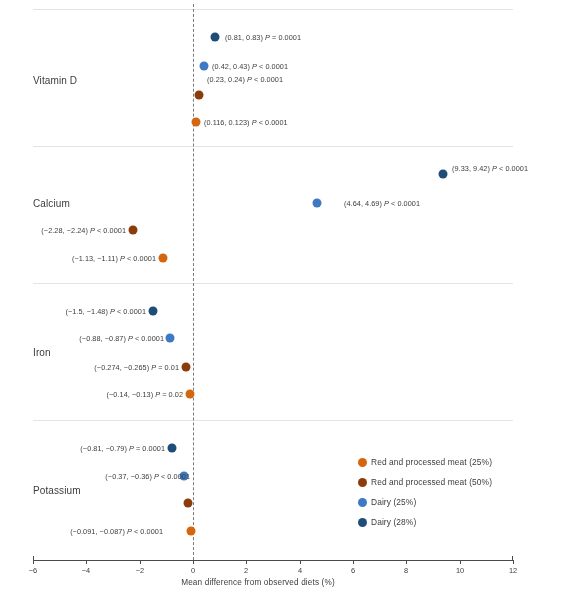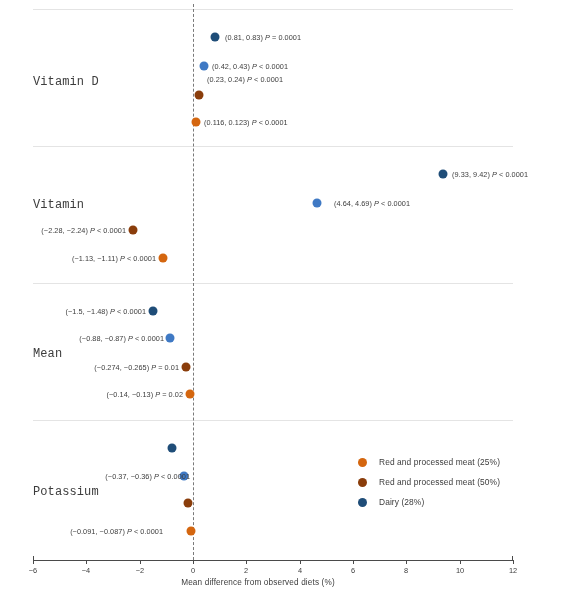--- a/index.html
+++ b/index.html
@@ -41,25 +41,24 @@
     position: absolute;
     left: 193px;
     top: 4px;
     width: 0px;
     height: 556px;
     border-left: 1px dashed #7a7a7a;
   }
 
   .group-label {
     position: absolute;
-    font-size: 12px;
+    font-size: 10px;
     color: #3c3c3c;
     white-space: nowrap;
     letter-spacing: 0.1px;
-    font-family: Liberation Mono, monospace;
   }
 
   .dot {
     position: absolute;
     width: 9px; height: 9px;
     border-radius: 50%;
     transform: translate(-50%, -50%);
   }
 
   .point-label {
@@ -124,21 +123,21 @@
     height: 20px;
     display: flex;
     align-items: center;
   }
   .legend-dot {
     width: 9px; height: 9px;
     border-radius: 50%;
     flex: 0 0 auto;
   }
   .legend-text {
-    margin-left: 12px;
+    margin-left: 4px;
     font-size: 8.4px;
     color: #3c3c3c;
     white-space: nowrap;
     letter-spacing: 0.1px;
   }
 </style>
 </head>
 <body>
 
 <div id="chart-root">
@@ -146,78 +145,83 @@
   <div class="plot-area">
 
     <div class="group-sep" style="top:9px"></div>
     <div class="group-sep" style="top:146px"></div>
     <div class="group-sep" style="top:283px"></div>
     <div class="group-sep" style="top:420px"></div>
 
     <div class="zero-line"></div>
 
     <div class="group-label" style="left:33px; top:75px">Vitamin D</div>
-    <div class="group-label" style="left:33px; top:198px">Vitamin</div>
-    <div class="group-label" style="left:33px; top:347px">Mean</div>
+    <div class="group-label" style="left:33px; top:198px">Calcium</div>
+    <div class="group-label" style="left:33px; top:347px">Iron</div>
     <div class="group-label" style="left:33px; top:485px">Potassium</div>
 
     <div class="dot" style="left:215px; top:37px; background:#1f4d78"></div>
     <div class="point-label right" style="left:225px; top:37px">(0.81, 0.83) <em>P</em> = 0.0001</div>
 
     <div class="dot" style="left:204px; top:66px; background:#3f79c4"></div>
     <div class="point-label right" style="left:212px; top:66px">(0.42, 0.43) <em>P</em> &lt; 0.0001</div>
 
     <div class="dot" style="left:199px; top:95px; background:#8a3d0b"></div>
     <div class="point-label right" style="left:207px; top:79px">(0.23, 0.24) <em>P</em> &lt; 0.0001</div>
 
     <div class="dot" style="left:196px; top:122px; background:#d4660f"></div>
     <div class="point-label right" style="left:204px; top:122px">(0.116, 0.123) <em>P</em> &lt; 0.0001</div>
 
     <div class="dot" style="left:443px; top:174px; background:#1f4d78"></div>
-    <div class="point-label right" style="left:452px; top:174px">(9.33, 9.42) <em>P</em> &lt; 0.0001</div>
+    <div class="point-label right" style="left:452px; top:168px">(9.33, 9.42) <em>P</em> &lt; 0.0001</div>
 
     <div class="dot" style="left:317px; top:203px; background:#3f79c4"></div>
-    <div class="point-label right" style="left:334px; top:203px">(4.64, 4.69) <em>P</em> &lt; 0.0001</div>
+    <div class="point-label right" style="left:344px; top:203px">(4.64, 4.69) <em>P</em> &lt; 0.0001</div>
 
     <div class="dot" style="left:133px; top:230px; background:#8a3d0b"></div>
     <div class="point-label left" style="left:0px; width:126px; top:230px">(−2.28, −2.24) <em>P</em> &lt; 0.0001</div>
 
     <div class="dot" style="left:163px; top:258px; background:#d4660f"></div>
     <div class="point-label left" style="left:0px; width:156px; top:258px">(−1.13, −1.11) <em>P</em> &lt; 0.0001</div>
 
     <div class="dot" style="left:153px; top:311px; background:#1f4d78"></div>
     <div class="point-label left" style="left:0px; width:146px; top:311px">(−1.5, −1.48) <em>P</em> &lt; 0.0001</div>
 
     <div class="dot" style="left:170px; top:338px; background:#3f79c4"></div>
     <div class="point-label left" style="left:0px; width:164px; top:338px">(−0.88, −0.87) <em>P</em> &lt; 0.0001</div>
 
     <div class="dot" style="left:186px; top:367px; background:#8a3d0b"></div>
     <div class="point-label left" style="left:0px; width:179px; top:367px">(−0.274, −0.265) <em>P</em> = 0.01</div>
 
     <div class="dot" style="left:190px; top:394px; background:#d4660f"></div>
     <div class="point-label left" style="left:0px; width:183px; top:394px">(−0.14, −0.13) <em>P</em> = 0.02</div>
 
     <div class="dot" style="left:172px; top:448px; background:#1f4d78"></div>
+    <div class="point-label left" style="left:0px; width:165px; top:448px">(−0.81, −0.79) <em>P</em> = 0.0001</div>
 
     <div class="dot" style="left:184px; top:476px; background:#3f79c4"></div>
     <div class="point-label left" style="left:0px; width:190px; top:476px">(−0.37, −0.36) <em>P</em> &lt; 0.0001</div>
 
     <div class="dot" style="left:188px; top:503px; background:#8a3d0b"></div>
 
     <div class="dot" style="left:191px; top:531px; background:#d4660f"></div>
     <div class="point-label left" style="left:0px; width:163px; top:531px">(−0.091, −0.087) <em>P</em> &lt; 0.0001</div>
 
     <div class="legend">
       <div class="legend-row">
         <span class="legend-dot" style="background:#d4660f"></span>
         <span class="legend-text">Red and processed meat (25%)</span>
       </div>
       <div class="legend-row">
         <span class="legend-dot" style="background:#8a3d0b"></span>
         <span class="legend-text">Red and processed meat (50%)</span>
+      </div>
+      <div class="legend-row">
+        <span class="legend-dot" style="background:#3f79c4"></span>
+        <span class="legend-text">Dairy (25%)</span>
       </div>
       <div class="legend-row">
         <span class="legend-dot" style="background:#1f4d78"></span>
         <span class="legend-text">Dairy (28%)</span>
       </div>
     </div>
   </div>
 
   <div class="axis">
     <div class="axis-cap" style="left:0px"></div>

